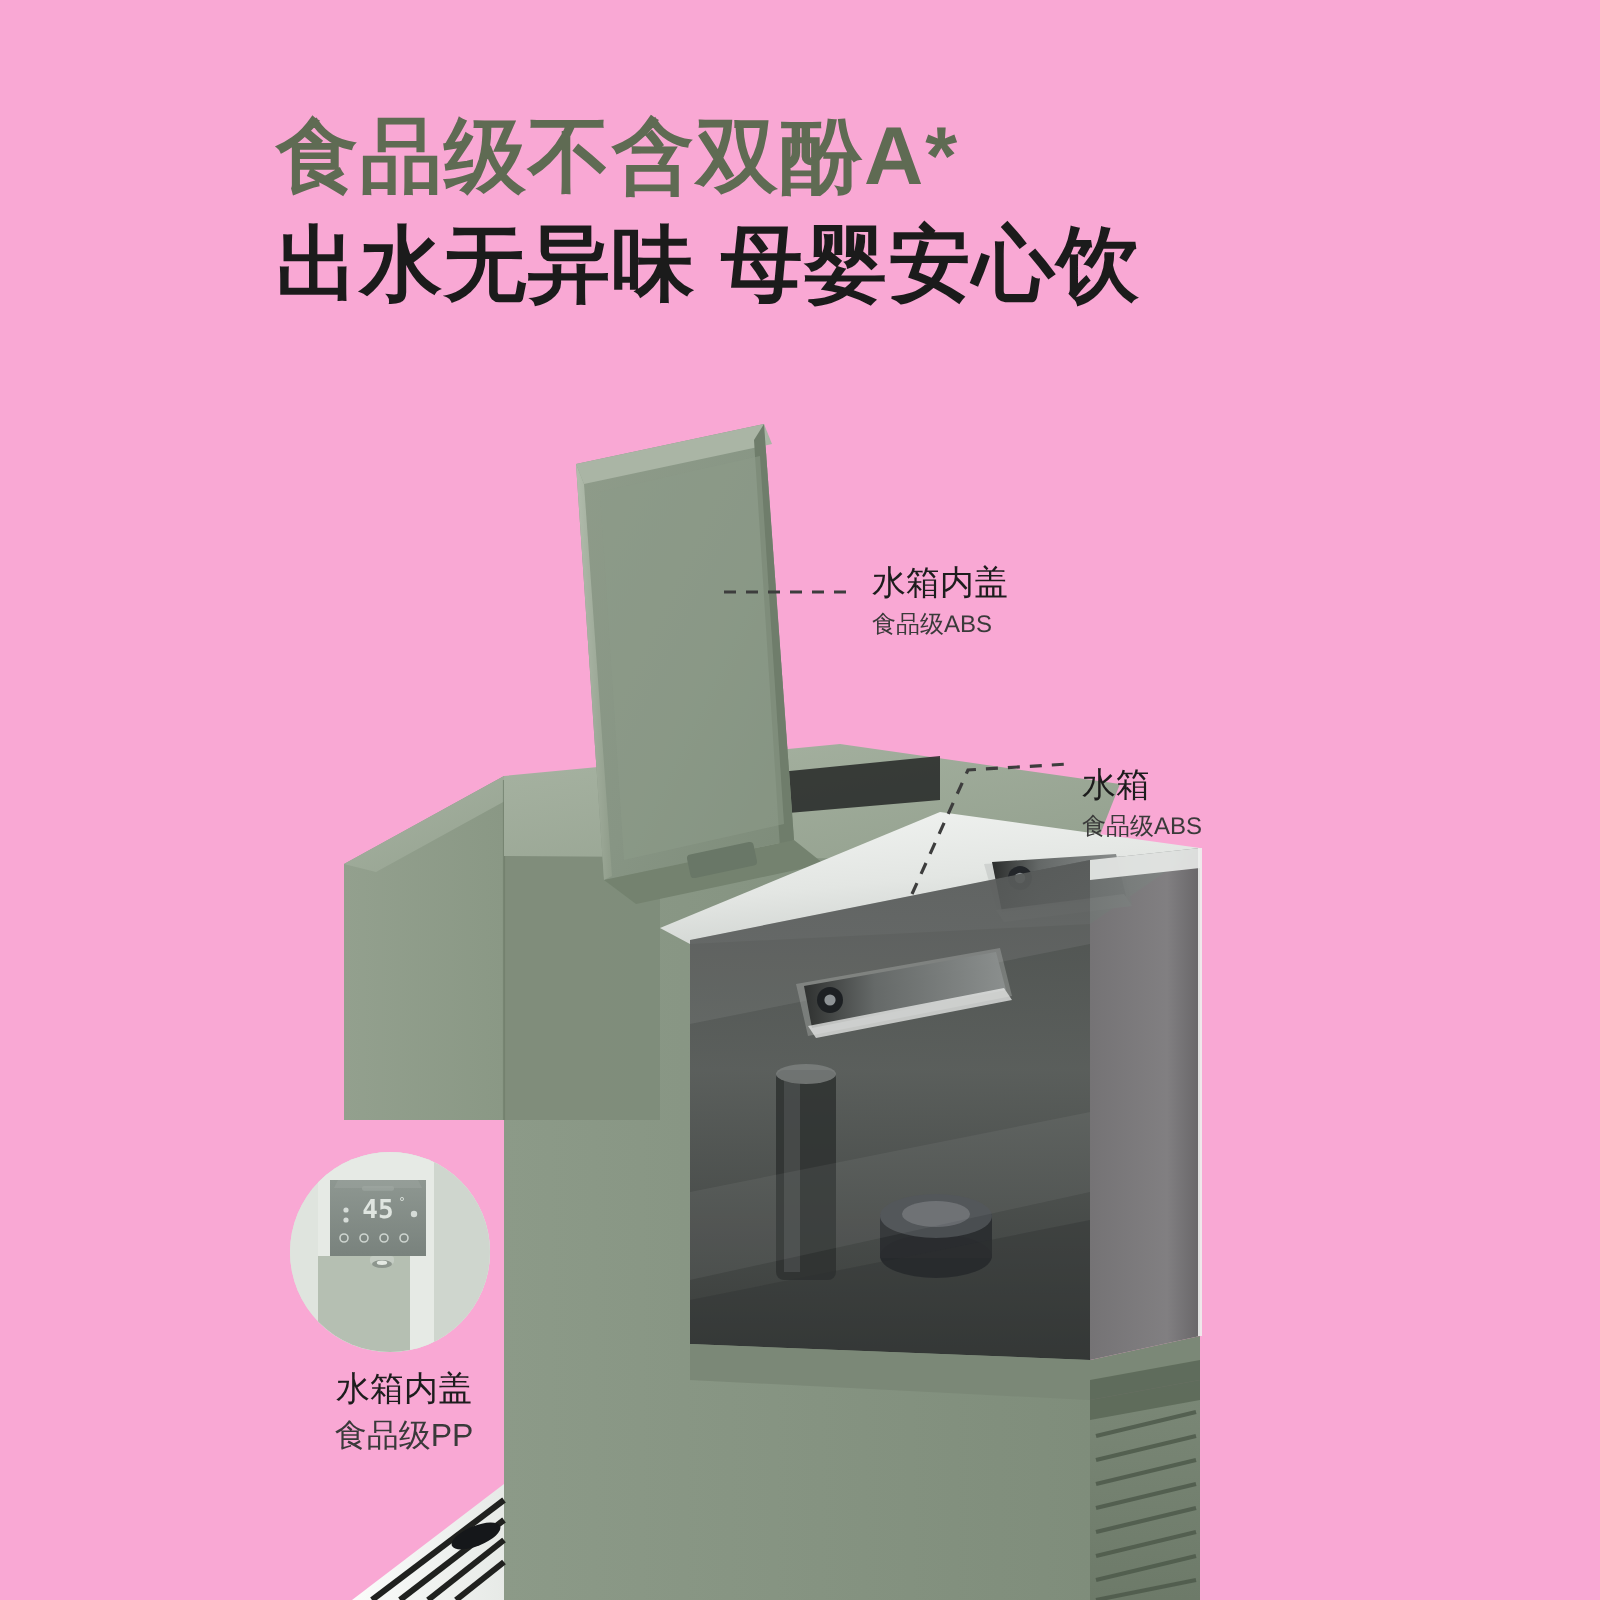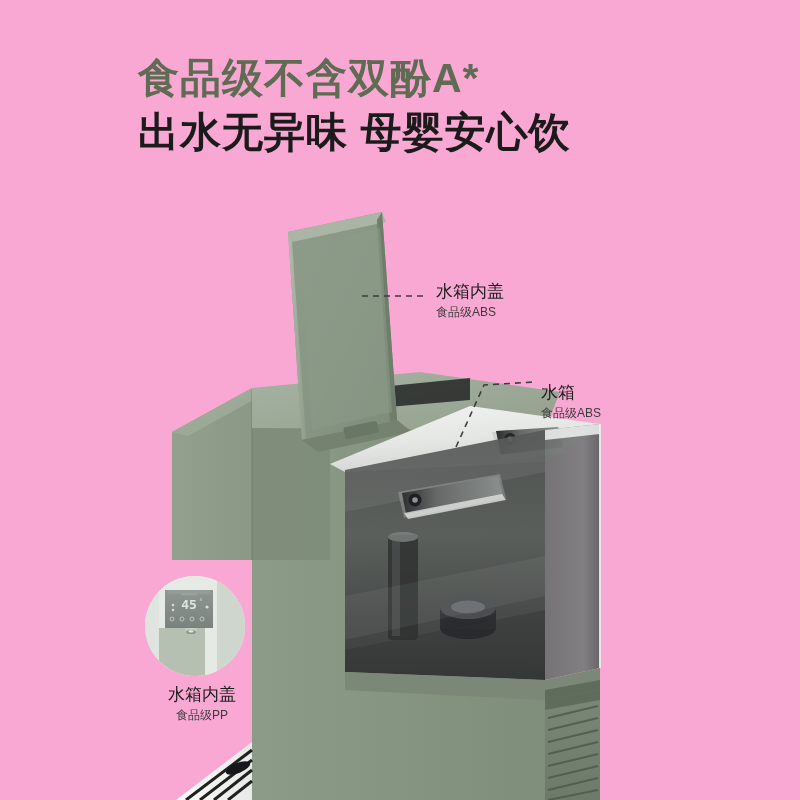--- a/index.html
+++ b/index.html
@@ -94,21 +94,21 @@
     background: #dde2dc;
   }
   #inset-text {
     position: absolute;
     left: -8px;
     top: 108px;
     width: 130px;
     text-align: center;
   }
   #inset-text .callout-title { font-size: 17px; }
-  #inset-text .callout-sub { font-size: 12px; }
+  #inset-text .callout-sub { font-size: 16px; }
 </style>
 </head>
 <body>
 
 <div id="page">
 
   <div id="headline">
     <div class="head-line1">食品级不含双酚A*</div>
     <div class="head-line2">出水无异味 母婴安心饮</div>
   </div>

